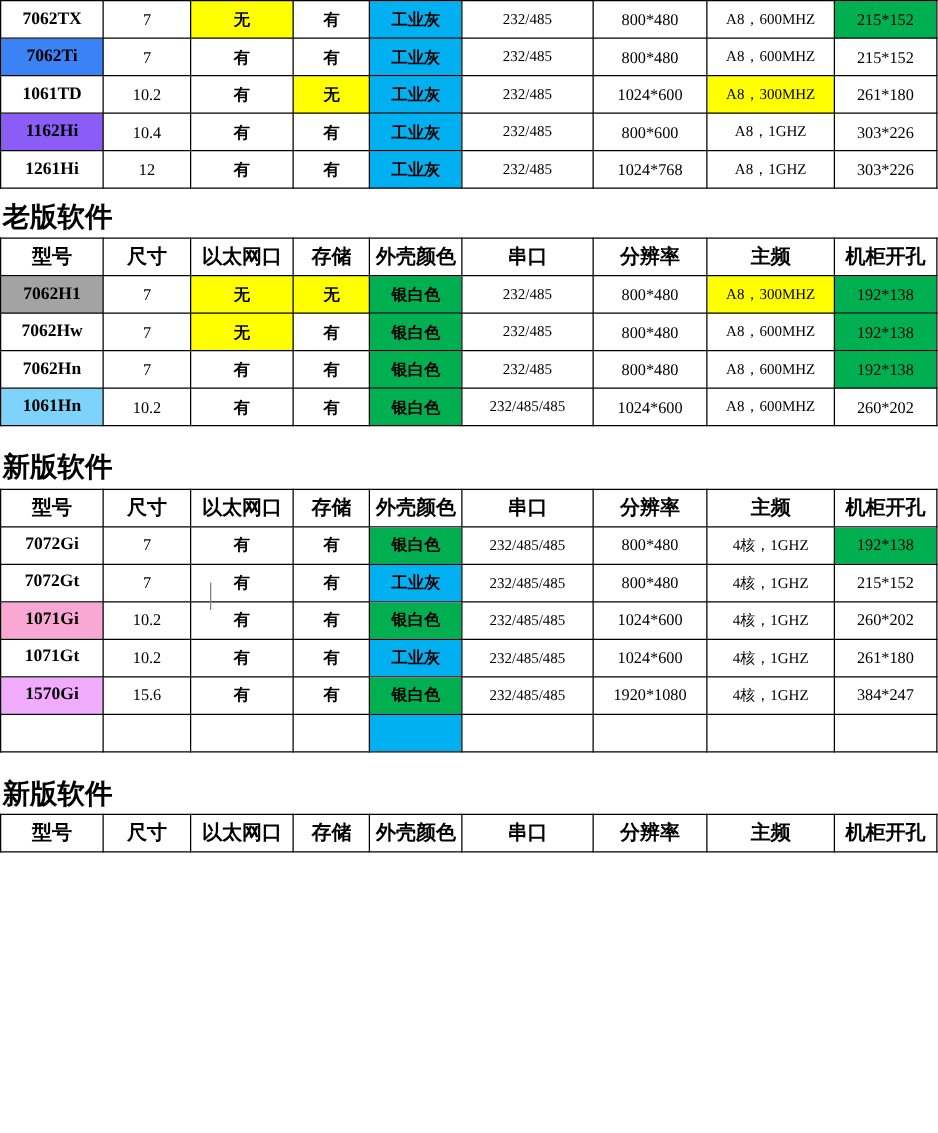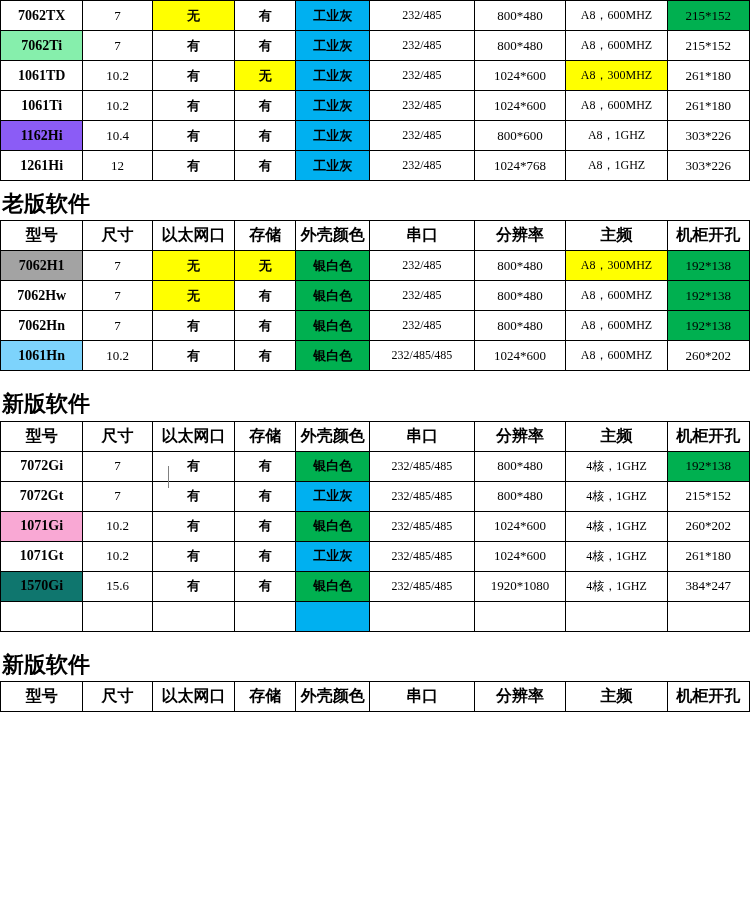--- a/index.html
+++ b/index.html
@@ -90,50 +90,39 @@
             <td class="" style="background: rgb(255, 255, 255);">7</td>
             <td class="bold" style="background: rgb(255, 255, 0);">无</td>
             <td class="bold" style="background: rgb(255, 255, 255);">有</td>
             <td class="bold" style="background: rgb(0, 176, 240);">工业灰</td>
             <td class="small" style="background: rgb(255, 255, 255);">232/485</td>
             <td class="" style="background: rgb(255, 255, 255);">800*480</td>
             <td class="small" style="background: rgb(255, 255, 255);">A8，600MHZ</td>
             <td class="" style="background: rgb(0, 176, 80);">215*152</td>
           </tr>
           <tr>
-            <td class="model" style="background: #86efac;">7062Ti</td>
+            <td class="model" style="background: #3b82f6;">7062Ti</td>
             <td class="" style="background: rgb(255, 255, 255);">7</td>
             <td class="bold" style="background: rgb(255, 255, 255);">有</td>
             <td class="bold" style="background: rgb(255, 255, 255);">有</td>
             <td class="bold" style="background: rgb(0, 176, 240);">工业灰</td>
             <td class="small" style="background: rgb(255, 255, 255);">232/485</td>
             <td class="" style="background: rgb(255, 255, 255);">800*480</td>
             <td class="small" style="background: rgb(255, 255, 255);">A8，600MHZ</td>
             <td class="" style="background: rgb(255, 255, 255);">215*152</td>
           </tr>
           <tr>
             <td class="model" style="background: rgb(255, 255, 255);">1061TD</td>
             <td class="" style="background: rgb(255, 255, 255);">10.2</td>
             <td class="bold" style="background: rgb(255, 255, 255);">有</td>
             <td class="bold" style="background: rgb(255, 255, 0);">无</td>
             <td class="bold" style="background: rgb(0, 176, 240);">工业灰</td>
             <td class="small" style="background: rgb(255, 255, 255);">232/485</td>
             <td class="" style="background: rgb(255, 255, 255);">1024*600</td>
             <td class="small" style="background: rgb(255, 255, 0);">A8，300MHZ</td>
-            <td class="" style="background: rgb(255, 255, 255);">261*180</td>
-          </tr>
-          <tr>
-            <td class="model" style="background: rgb(255, 255, 255);">1061Ti</td>
-            <td class="" style="background: rgb(255, 255, 255);">10.2</td>
-            <td class="bold" style="background: rgb(255, 255, 255);">有</td>
-            <td class="bold" style="background: rgb(255, 255, 255);">有</td>
-            <td class="bold" style="background: rgb(0, 176, 240);">工业灰</td>
-            <td class="small" style="background: rgb(255, 255, 255);">232/485</td>
-            <td class="" style="background: rgb(255, 255, 255);">1024*600</td>
-            <td class="small" style="background: rgb(255, 255, 255);">A8，600MHZ</td>
             <td class="" style="background: rgb(255, 255, 255);">261*180</td>
           </tr>
           <tr>
             <td class="model" style="background: #8b5cf6; margin-top: 12px;">1162Hi</td>
             <td class="" style="background: rgb(255, 255, 255);">10.4</td>
             <td class="bold" style="background: rgb(255, 255, 255);">有</td>
             <td class="bold" style="background: rgb(255, 255, 255);">有</td>
             <td class="bold" style="background: rgb(0, 176, 240);">工业灰</td>
             <td class="small" style="background: rgb(255, 255, 255);">232/485</td>
             <td class="" style="background: rgb(255, 255, 255);">800*600</td>
@@ -289,21 +278,21 @@
             <td class="" style="background: rgb(255, 255, 255);">10.2</td>
             <td class="bold" style="background: rgb(255, 255, 255);">有</td>
             <td class="bold" style="background: rgb(255, 255, 255);">有</td>
             <td class="bold" style="background: rgb(0, 176, 240);">工业灰</td>
             <td class="small" style="background: rgb(255, 255, 255);">232/485/485</td>
             <td class="" style="background: rgb(255, 255, 255);">1024*600</td>
             <td class="small" style="background: rgb(255, 255, 255);">4核，1GHZ</td>
             <td class="" style="background: rgb(255, 255, 255);">261*180</td>
           </tr>
           <tr>
-            <td class="model" style="background: #0f766e; margin-top: 40px;">1570Gi</td>
+            <td class="model" style="background: #f0abfc; margin-top: 40px;">1570Gi</td>
             <td class="" style="background: rgb(255, 255, 255);">15.6</td>
             <td class="bold" style="background: rgb(255, 255, 255);">有</td>
             <td class="bold" style="background: rgb(255, 255, 255);">有</td>
             <td class="bold" style="background: rgb(0, 176, 80);">银白色</td>
             <td class="small" style="background: rgb(255, 255, 255);">232/485/485</td>
             <td class="" style="background: rgb(255, 255, 255);">1920*1080</td>
             <td class="small" style="background: rgb(255, 255, 255);">4核，1GHZ</td>
             <td class="" style="background: rgb(255, 255, 255);">384*247</td>
           </tr>
           <tr>

